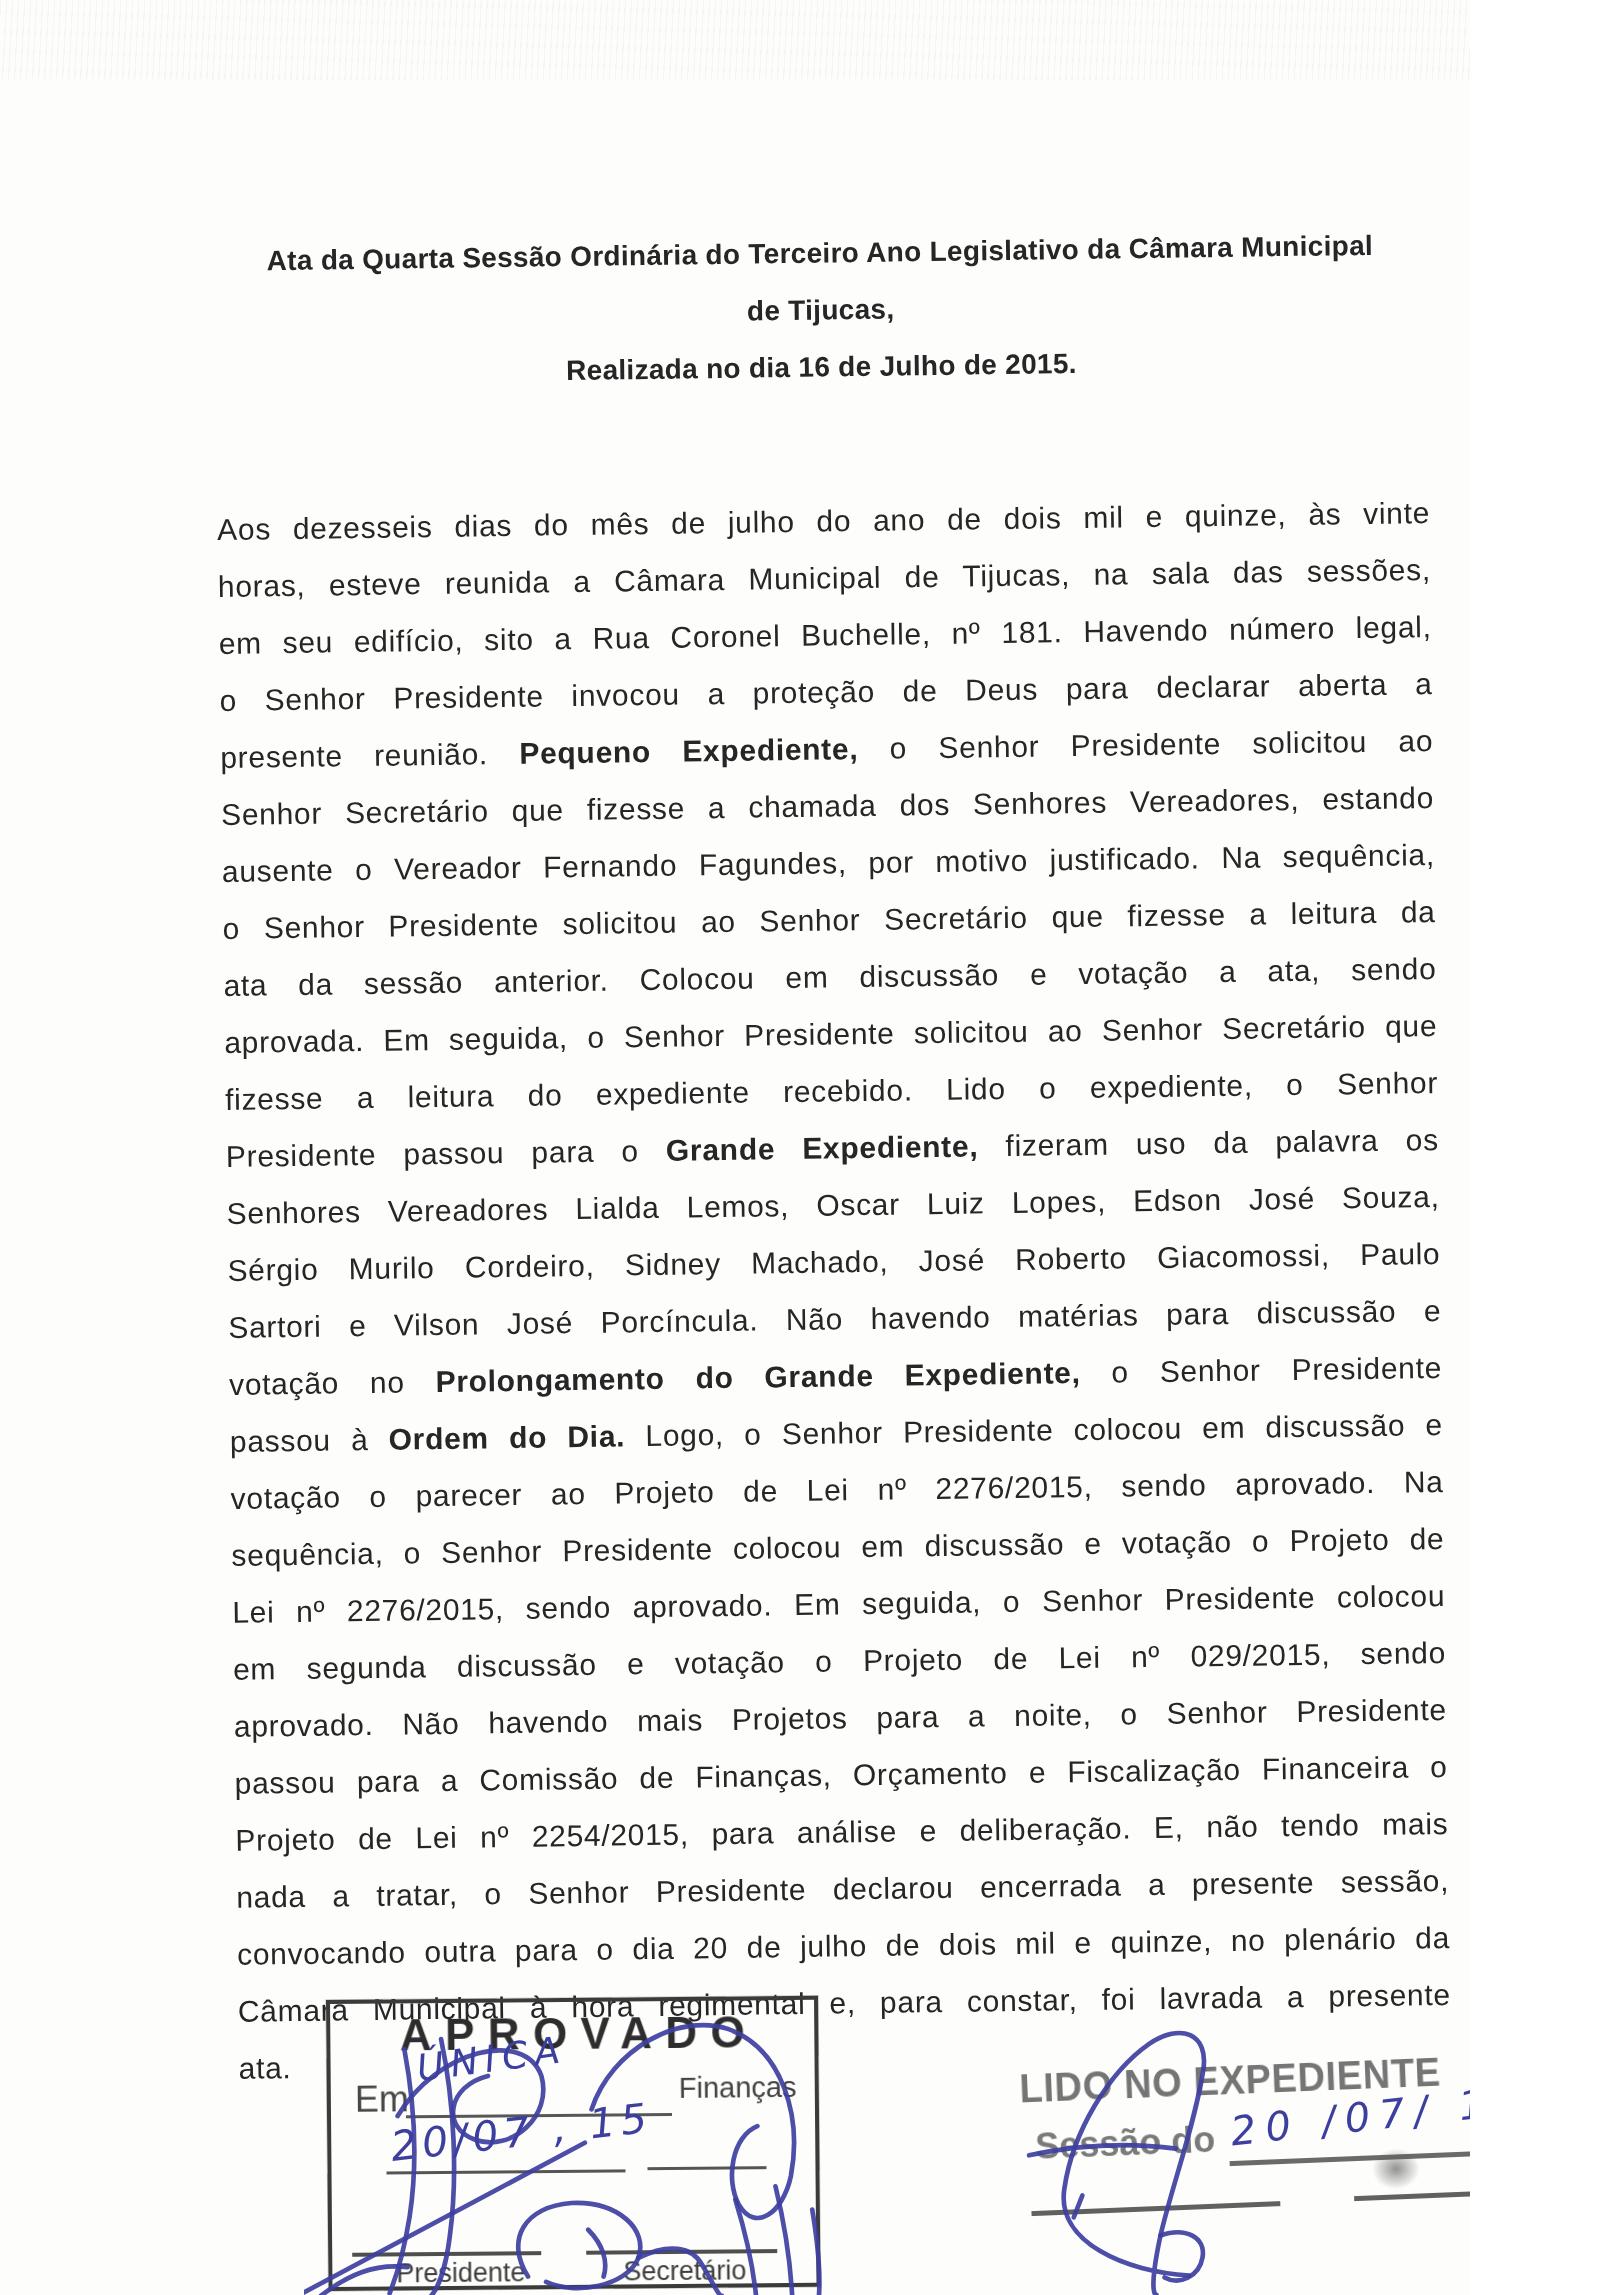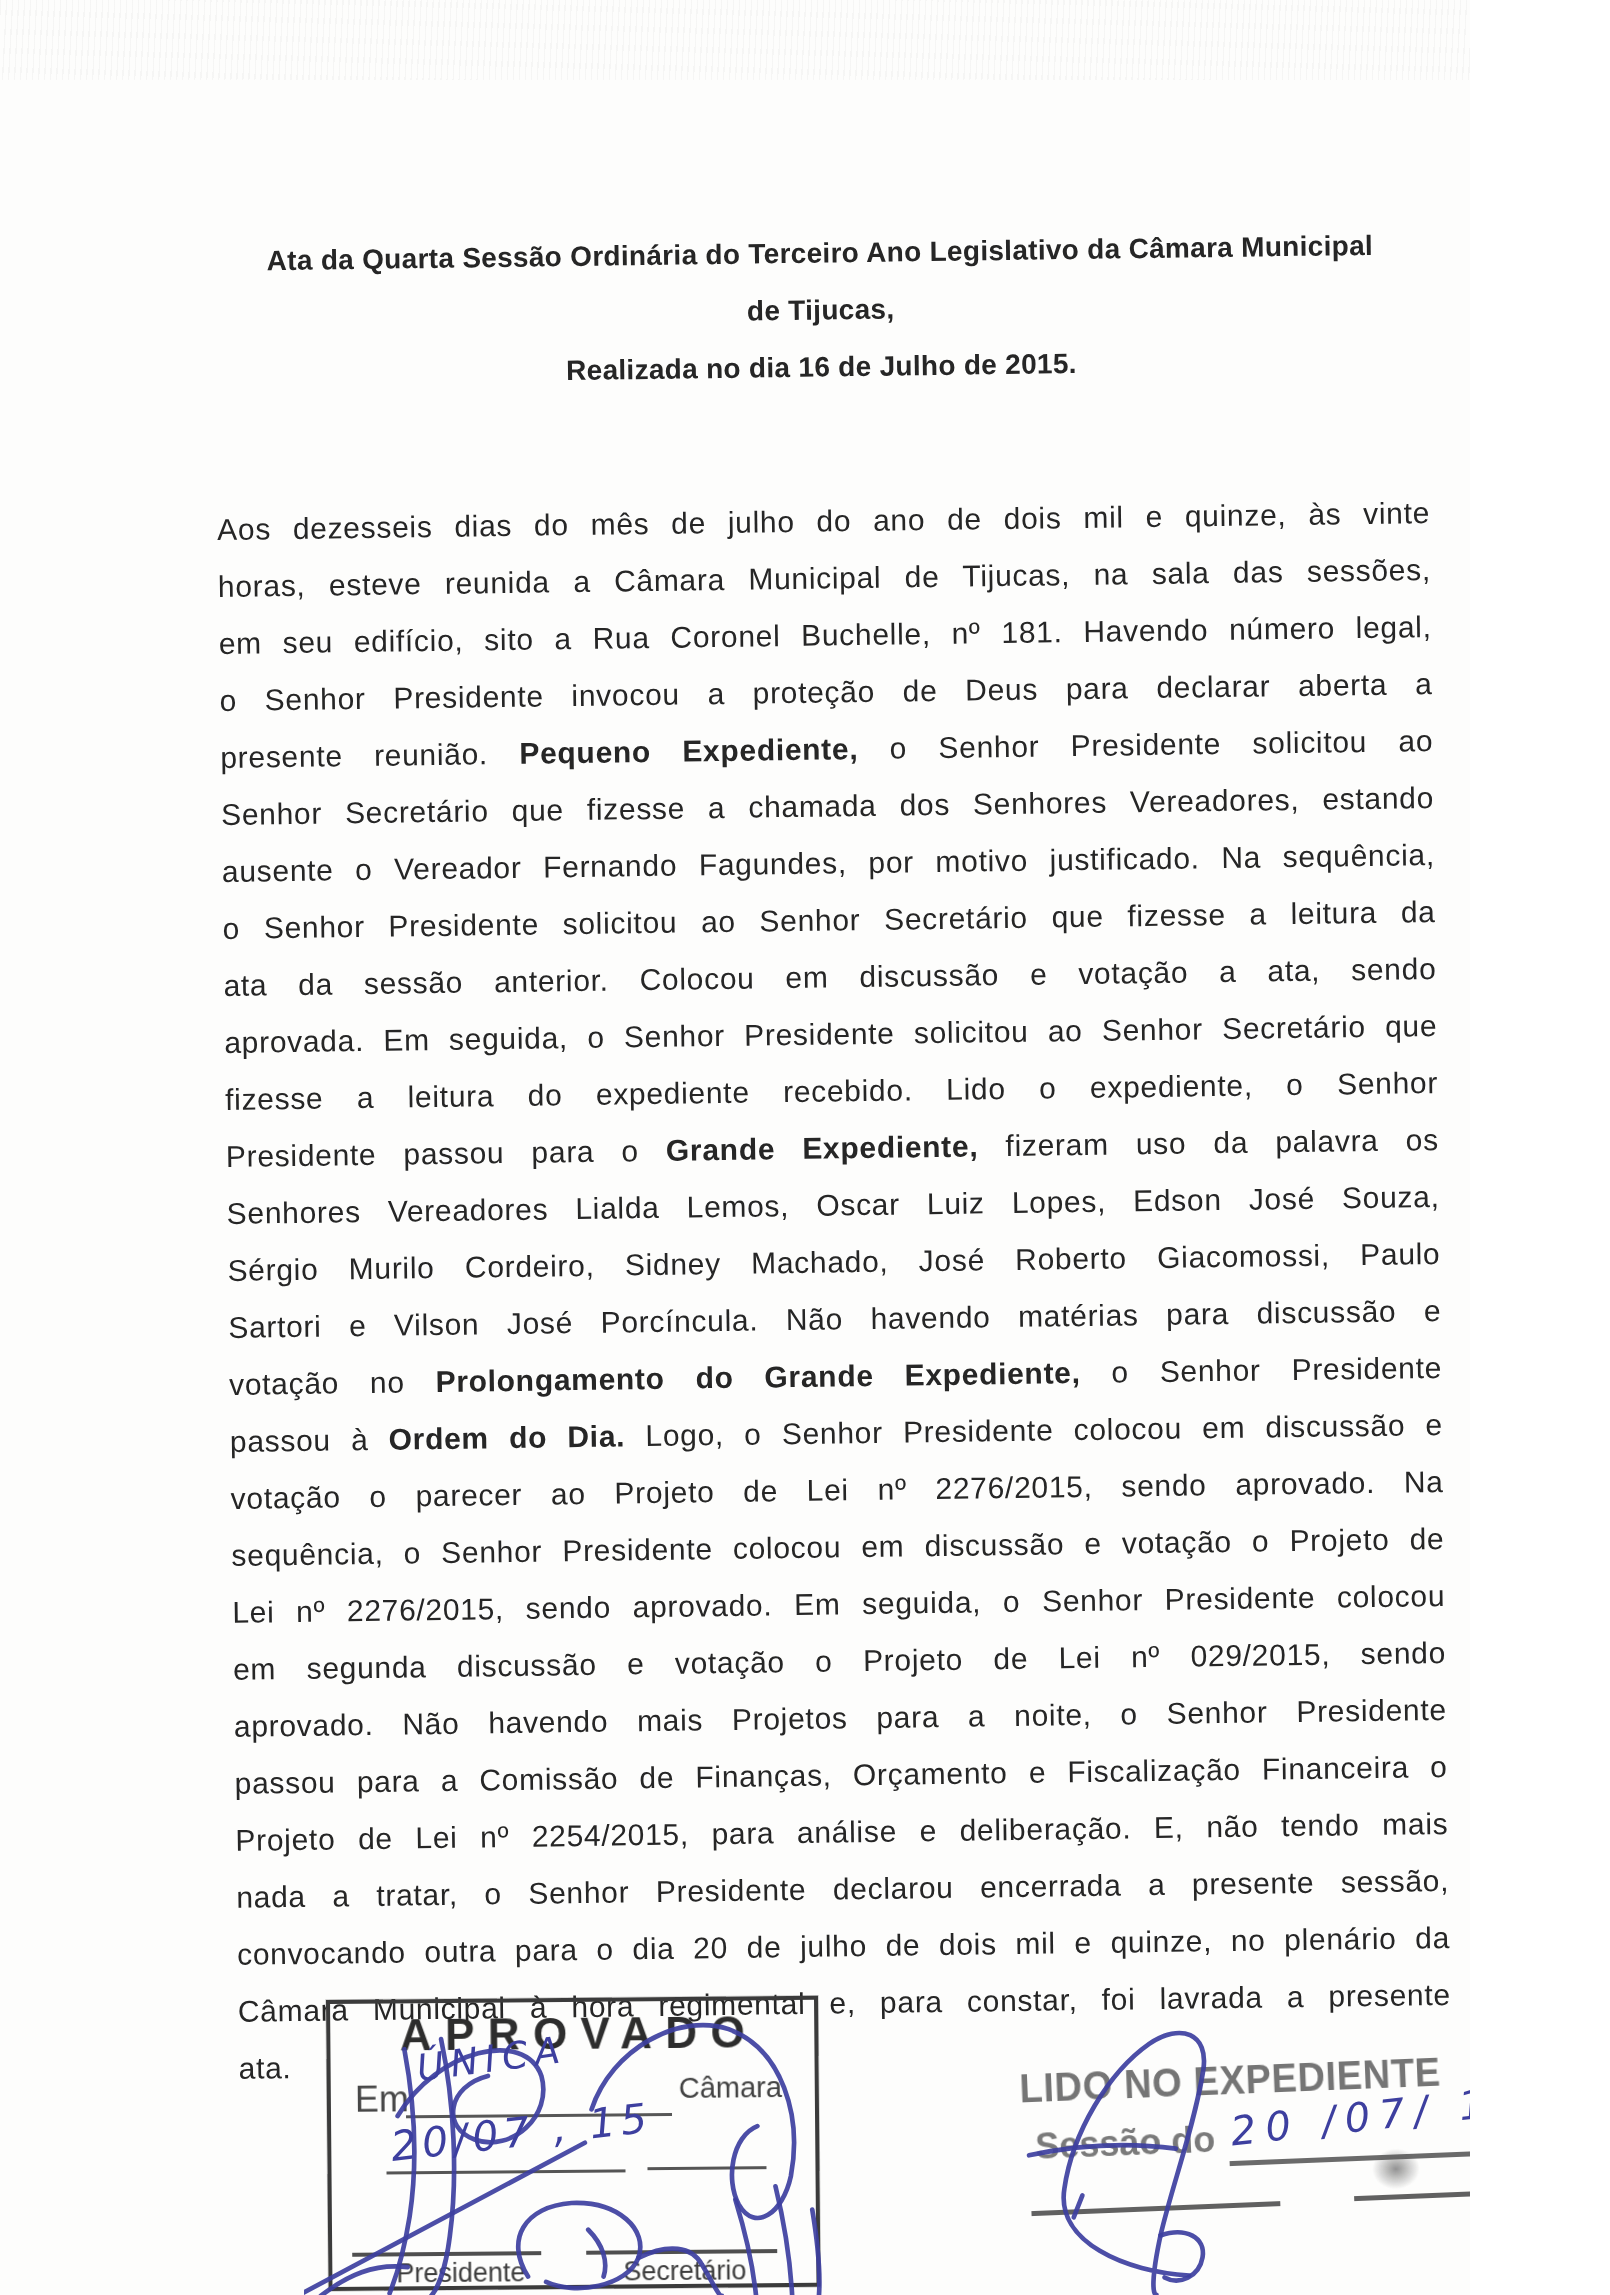--- a/index.html
+++ b/index.html
@@ -107,21 +107,21 @@
       <div class="title-line">de Tijucas,</div>
       <div class="title-line">Realizada no dia 16 de Julho de 2015.</div>
     </div>
     <p class="body-par"><span>Aos dezesseis dias do mês de julho do ano de dois mil e quinze, às vinte horas, esteve reunida a Câmara Municipal de Tijucas, na sala das sessões, em seu edifício, sito a Rua Coronel Buchelle, nº 181. Havendo número legal, o Senhor Presidente invocou a proteção de Deus para declarar aberta a presente reunião. </span><span class="b">Pequeno Expediente,</span><span> o Senhor Presidente solicitou ao Senhor Secretário que fizesse a chamada dos Senhores Vereadores, estando ausente o Vereador Fernando Fagundes, por motivo justificado. Na sequência, o Senhor Presidente solicitou ao Senhor Secretário que fizesse a leitura da ata da sessão anterior. Colocou em discussão e votação a ata, sendo aprovada. Em seguida, o Senhor Presidente solicitou ao Senhor Secretário que fizesse a leitura do expediente recebido. Lido o expediente, o Senhor Presidente passou para o </span><span class="b">Grande Expediente,</span><span> fizeram uso da palavra os Senhores Vereadores Lialda Lemos, Oscar Luiz Lopes, Edson José Souza, Sérgio Murilo Cordeiro, Sidney Machado, José Roberto Giacomossi, Paulo Sartori e Vilson José Porcíncula. Não havendo matérias para discussão e votação no </span><span class="b">Prolongamento do Grande Expediente,</span><span> o Senhor Presidente passou à </span><span class="b">Ordem do Dia.</span><span> Logo, o Senhor Presidente colocou em discussão e votação o parecer ao Projeto de Lei nº 2276/2015, sendo aprovado. Na sequência, o Senhor Presidente colocou em discussão e votação o Projeto de Lei nº 2276/2015, sendo aprovado. Em seguida, o Senhor Presidente colocou em segunda discussão e votação o Projeto de Lei nº 029/2015, sendo aprovado. Não havendo mais Projetos para a noite, o Senhor Presidente passou para a Comissão de Finanças, Orçamento e Fiscalização Financeira o Projeto de Lei nº 2254/2015, para análise e deliberação. E, não tendo mais nada a tratar, o Senhor Presidente declarou encerrada a presente sessão, convocando outra para o dia 20 de julho de dois mil e quinze, no plenário da Câmara Municipal à hora regimental e, para constar, foi lavrada a presente ata.</span></p>
   </div>
 
   <div class="stamp-aprovado">
     <div class="ap-title">APROVADO</div>
     <span class="ap-em">Em</span>
     <span class="ap-uline"></span>
-    <span class="ap-vot">Câmara</span>
+    <span class="ap-vot">Finanças</span>
     <span class="ap-unica hand">ÚNICA</span>
     <span class="ap-date hand">20/07 , 15</span>
     <span class="ap-dline-a"></span>
     <span class="ap-dline-b"></span>
     <span class="ap-sigline-p"></span>
     <span class="ap-sigline-s"></span>
     <span class="ap-label pres">Presidente</span>
     <span class="ap-label sec">Secretário</span>
   </div>
 

